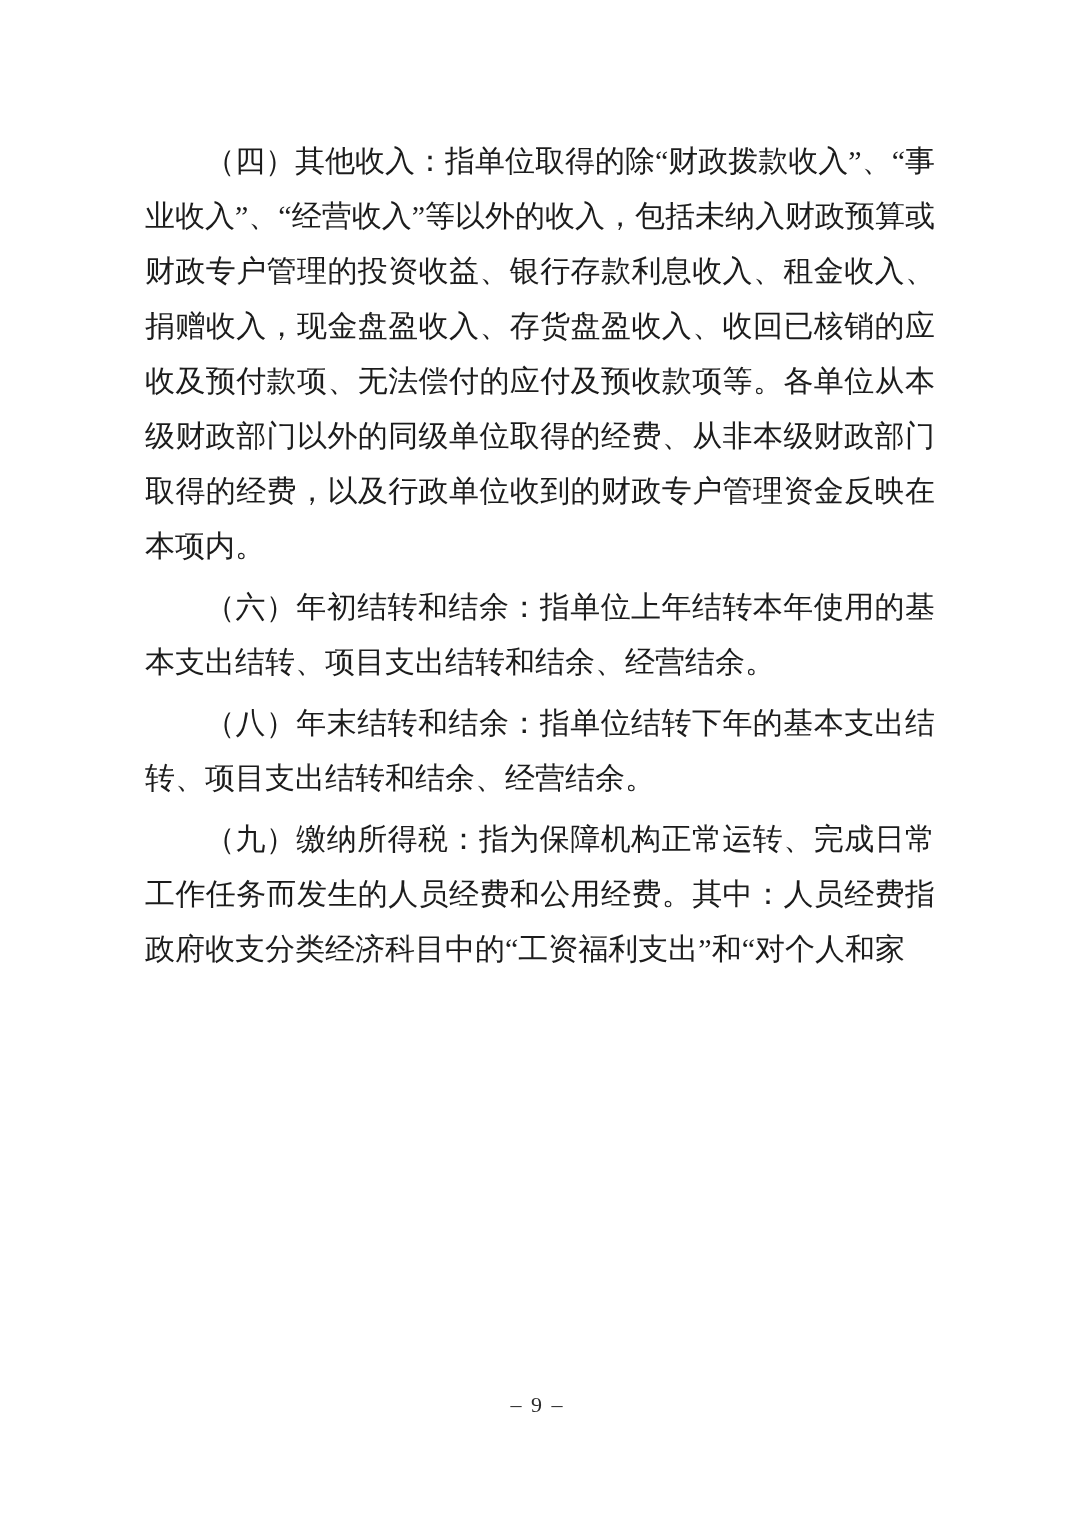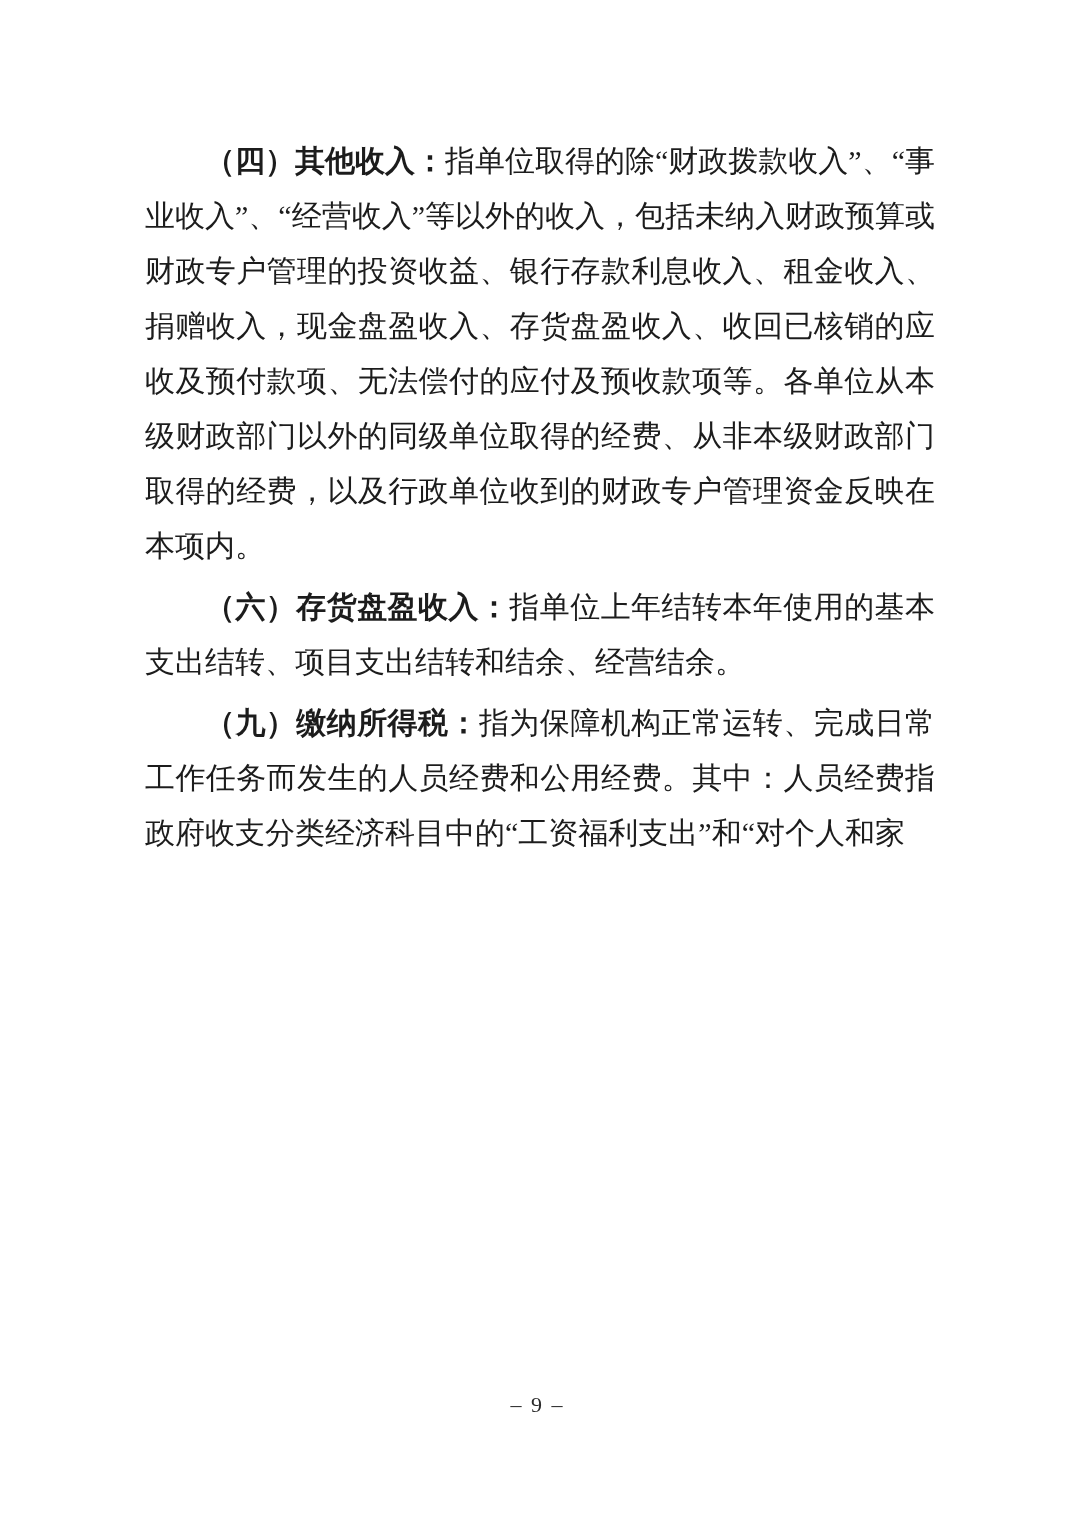--- a/index.html
+++ b/index.html
@@ -32,21 +32,21 @@
     text-align: justify;
     text-justify: inter-ideograph;
     text-indent: 2em;
     word-break: break-all;
     color: #1c1c1c;
   }
   .content p + p {
     margin-top: 6px;
   }
   .content .head {
-    font-weight: bold;
+    font-weight: normal;
     margin-top: 12px;
   }
   .page-footer {
     position: absolute;
     left: 0;
     top: 1392px;
     width: 100%;
     text-align: center;
   }
   .page-footer .page-number {
@@ -58,23 +58,24 @@
 </style>
 </head>
 <body>
 
 <div class="page">
   <main class="content">
 
     <p><span class="head">（四）其他收入：</span><span>指单位取得的除“财政拨款收入”、“事业收入”、“经营收入”等以外的收入，包括未纳入财政预算或财政专户管理的投资收益、银行存款利息收入、租金收入、捐赠收入，现金盘盈收入、存货盘盈收入、收回已核销的应收及预付款项、无法偿付的应付及预收款项等。各单位从本级财政部门以外的同级单位取得的经费、从非本级财政部门取得的经费，以及行政单位收到的财政专户管理资金反映在本项内。</span></p>
 
 
-    <p><span class="head">（六）存货盘盈收入：</span><span>指单位上年结转本年使用的基本支出结转、项目支出结转和结余、经营结余。</span></p>
+    <p><span class="head">（六）年初结转和结余：</span><span>指单位上年结转本年使用的基本支出结转、项目支出结转和结余、经营结余。</span></p>
 
 
+    <p><span class="head">（八）年末结转和结余：</span><span>指单位结转下年的基本支出结转、项目支出结转和结余、经营结余。</span></p>
 
     <p><span class="head">（九）缴纳所得税：</span><span>指为保障机构正常运转、完成日常工作任务而发生的人员经费和公用经费。其中：人员经费指政府收支分类经济科目中的“工资福利支出”和“对个人和家</span></p>
 
   </main>
 
   <footer class="page-footer">
     <span class="page-number">– 9 –</span>
   </footer>
 </div>
 

